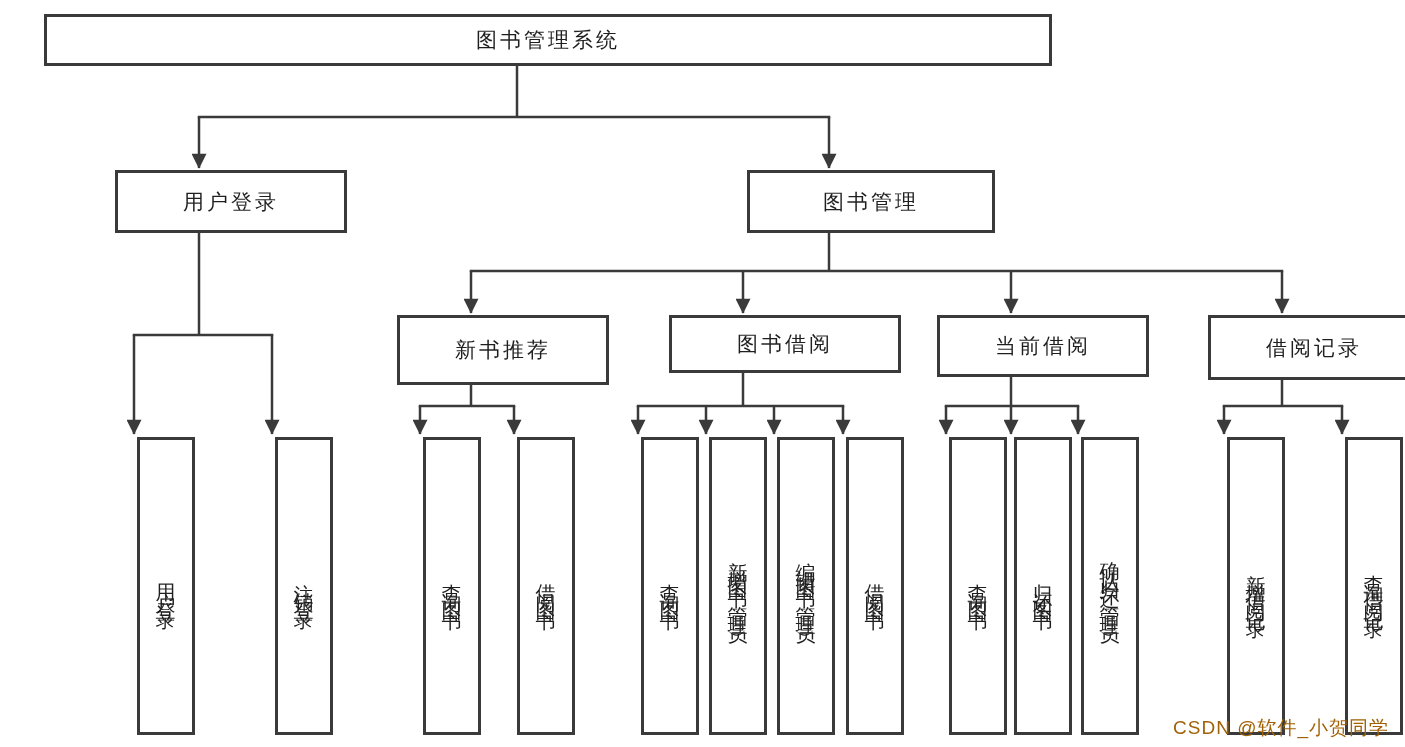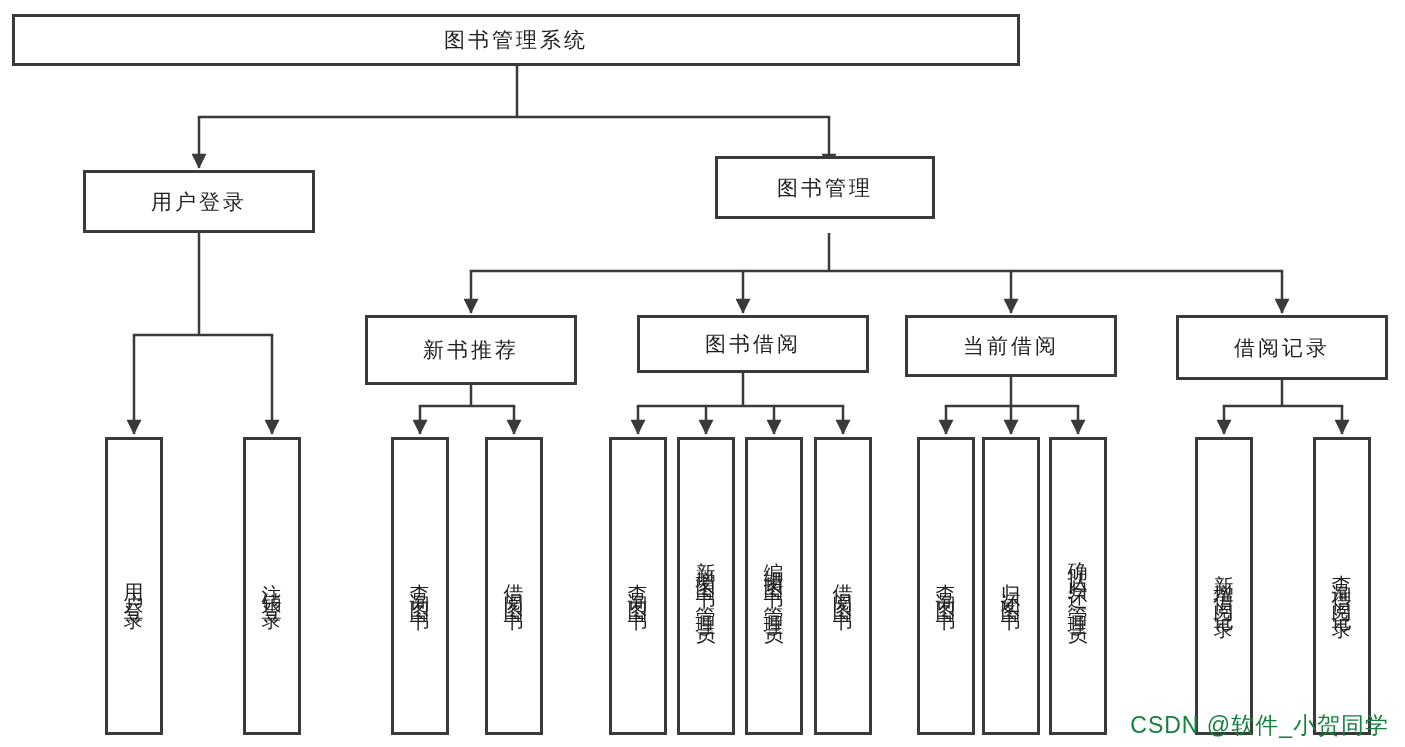--- a/index.html
+++ b/index.html
@@ -5,29 +5,30 @@
   html,body{margin:0;padding:0;background:#ffffff;}
   .canvas{
     position:relative;width:1405px;height:747px;background:#ffffff;
     font-family:"Liberation Sans","DejaVu Sans",sans-serif;overflow:hidden;
   }
   .connectors{position:absolute;left:0;top:0;}
   .node{
     position:absolute;background:#ffffff;border:3px solid #3a3a3a;
     box-sizing:border-box;display:flex;align-items:center;justify-content:center;
     color:#1f1f1f;
+    margin-left:32px;
   }
   .label-h{font-size:21px;letter-spacing:3px;white-space:nowrap;}
   .label-v{
     writing-mode:vertical-rl;text-orientation:mixed;
     font-size:20px;letter-spacing:9px;line-height:1;white-space:nowrap;
   }
   .watermark{
     position:absolute;right:16px;bottom:6px;
-    font-size:23px;letter-spacing:1px;color:#15803d;white-space:nowrap;
+    font-size:19px;letter-spacing:1px;color:#a16207;white-space:nowrap;
     z-index:5;
   }
 </style>
 </head>
 <body>
 
 <div class="canvas">
 
   <svg class="connectors" width="1405" height="747" viewBox="0 0 1405 747">
     <defs>
@@ -79,21 +80,21 @@
     </g>
   </svg>
 
   <div class="node" style="left:12px;top:14px;width:1008px;height:52px">
     <span class="label-h">图书管理系统</span>
   </div>
 
   <div class="node" style="left:83px;top:170px;width:232px;height:63px">
     <span class="label-h">用户登录</span>
   </div>
-  <div class="node" style="left:715px;top:156px;width:220px;height:63px">
+  <div class="node" style="left:715px;top:170px;width:248px;height:63px">
     <span class="label-h">图书管理</span>
   </div>
 
   <div class="node" style="left:365px;top:315px;width:212px;height:70px">
     <span class="label-h">新书推荐</span>
   </div>
   <div class="node" style="left:637px;top:315px;width:232px;height:58px">
     <span class="label-h">图书借阅</span>
   </div>
   <div class="node" style="left:905px;top:315px;width:212px;height:62px">

